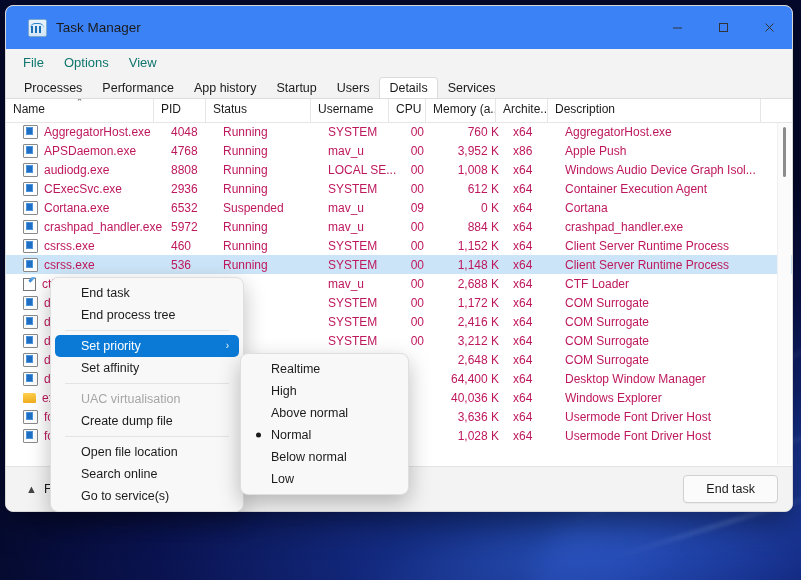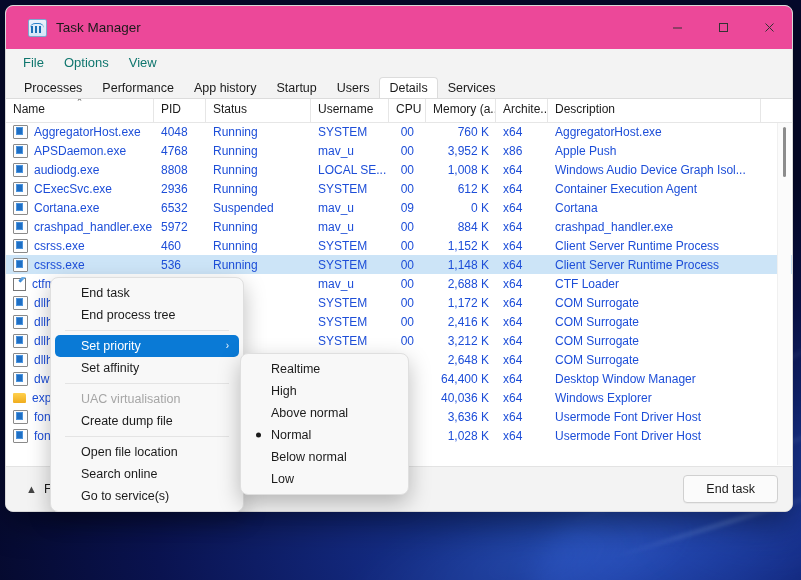--- a/index.html
+++ b/index.html
@@ -42,21 +42,21 @@
     width: 786px; height: 505px;
     background: #f3f3f3;
     border: 1px solid #d8d8d8;
     border-radius: 8px;
     box-shadow: 0 10px 34px rgba(0,0,0,.45);
     overflow: hidden;
     display: flex; flex-direction: column;
   }
   .titlebar {
     height: 43px; flex: 0 0 43px;
-    background: #ec4899;
+    background: #3b82f6;
     display: flex; align-items: center;
     position: relative;
   }
   .title-left { display: flex; align-items: center; padding-left: 22px; gap: 9px; }
   .app-icon {
     width: 17px; height: 16px;
     background: linear-gradient(#eaf3fc, #d3e6f8);
     border: 1px solid #7aa8cf;
     border-radius: 2px;
     position: relative; overflow: hidden;
@@ -139,22 +139,23 @@
     position: relative;
   }
   .sort-caret {
     position: absolute; left: 50%; top: -1px;
     transform: translateX(-50%);
     font-size: 9px; color: #5a5a5a; line-height: 9px;
   }
   .rows { position: absolute; left: 0; right: 0; top: 23px; bottom: 0; }
   .row {
     display: flex; height: 19px; align-items: center;
-    font-size: 12px; color: #1d4ed8;
+    font-size: 12px; color: #be185d;
     box-sizing: border-box;
+    padding-left: 10px;
   }
   .row.sel { background: #cce4f7; }
   .cell {
     padding: 0 7px; box-sizing: border-box;
     white-space: nowrap; overflow: hidden;
     display: flex; align-items: center;
   }
   .cell.num { justify-content: flex-end; }
   .cell.cpu { justify-content: flex-end; padding-right: 12px; }
   .ricon {

